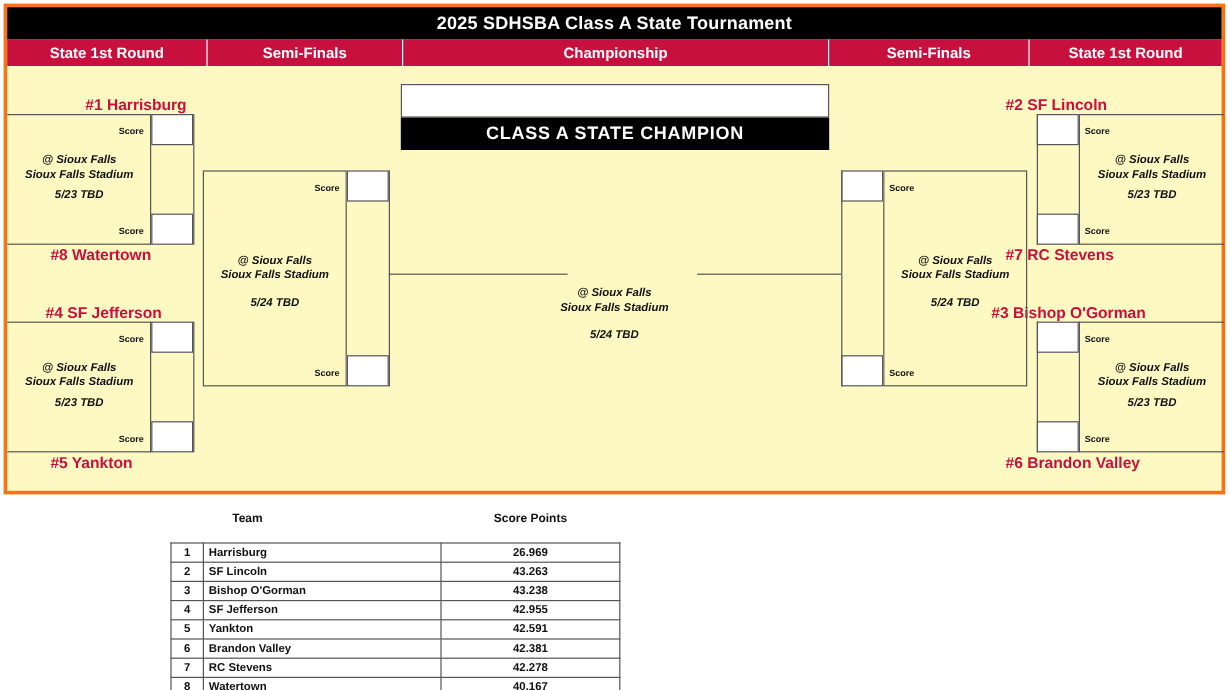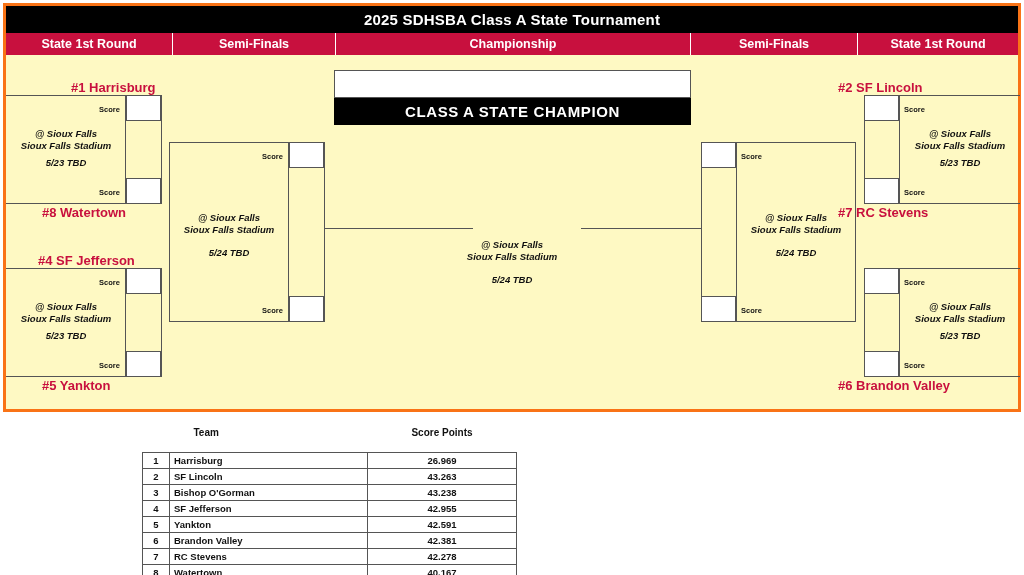--- a/index.html
+++ b/index.html
@@ -172,20 +172,21 @@
   <div class="scorebox" style="left:858px;top:172px;width:35px;height:26px;"></div>
   <div class="scorelabel" style="left:898px;top:183px;">Score</div>
   <div class="vline" style="left:858px;top:89px;height:109px;"></div>
   <div class="venue" style="left:894px;top:122px;width:120px;">
     <span>@ Sioux Falls</span><br>
     <span>Sioux Falls Stadium</span>
   </div>
   <div class="datetxt" style="left:894px;top:152px;width:120px;">5/23 TBD</div>
   <div class="team r" style="left:832px;top:200px;width:180px;">#7 RC Stevens</div>
 
+  <div class="team r" style="left:820px;top:248px;width:192px;">#3 Bishop O'Gorman</div>
   <div class="matchbox" style="left:893px;top:262px;width:121px;height:109px;border-right:none;"></div>
   <div class="scorebox" style="left:858px;top:262px;width:35px;height:26px;"></div>
   <div class="scorelabel" style="left:898px;top:273px;">Score</div>
   <div class="scorebox" style="left:858px;top:345px;width:35px;height:26px;"></div>
   <div class="scorelabel" style="left:898px;top:356px;">Score</div>
   <div class="vline" style="left:858px;top:262px;height:109px;"></div>
   <div class="venue" style="left:894px;top:295px;width:120px;">
     <span>@ Sioux Falls</span><br>
     <span>Sioux Falls Stadium</span>
   </div>

